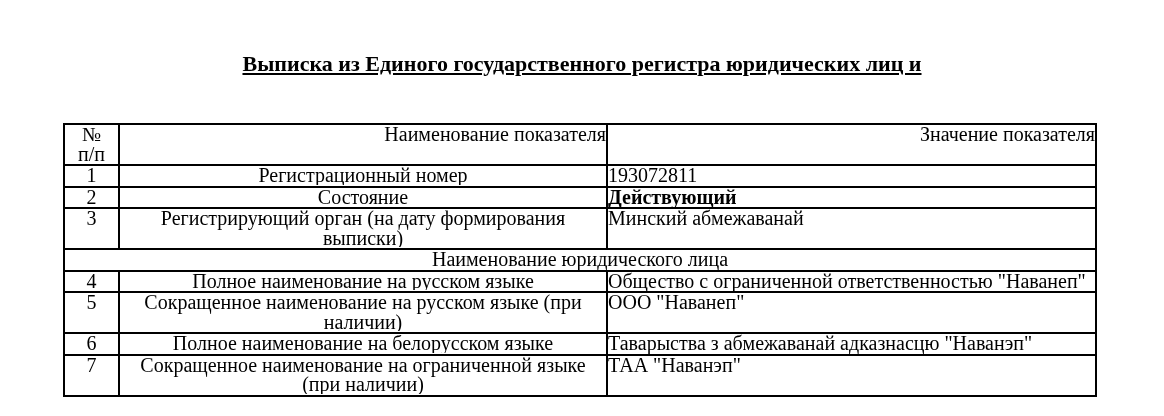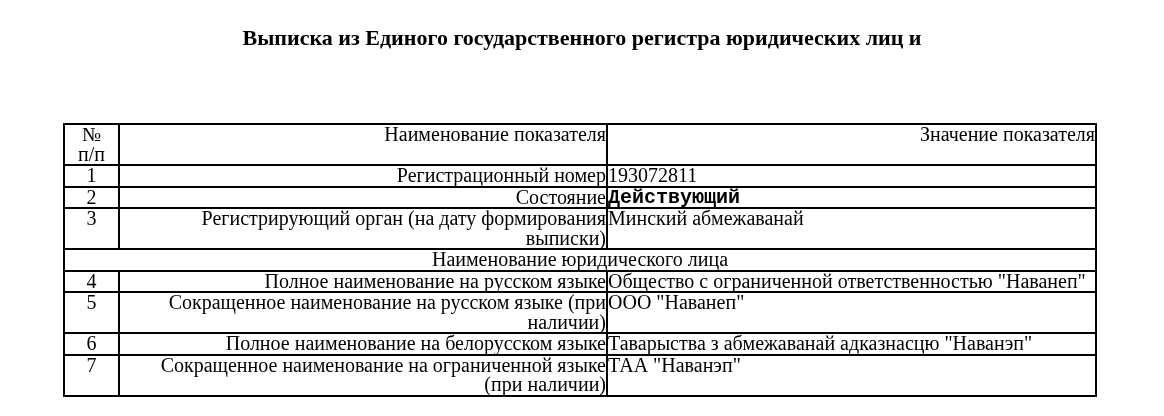--- a/index.html
+++ b/index.html
@@ -7,27 +7,28 @@
     position: relative;
     width: 1164px;
     height: 416px;
     background: #ffffff;
     color: #000000;
     font-family: "Liberation Serif", serif;
     overflow: hidden;
   }
   .title {
     position: absolute;
-    top: 24px;
+    top: 50px;
     left: 0;
     width: 100%;
     text-align: center;
     font-weight: bold;
     font-size: 22px;
     line-height: 28px;
+    text-decoration: underline;
   }
   .register-table {
     position: absolute;
     left: 63px;
     top: 123px;
     width: 1032px;
     border-collapse: collapse;
     table-layout: fixed;
     font-size: 20px;
     line-height: 19.5px;
@@ -36,24 +37,24 @@
     border: 2px solid #000000;
     vertical-align: top;
     padding: 0;
     font-weight: normal;
     overflow: hidden;
   }
   col.c1 { width: 55px; }
   col.c2 { width: 488px; }
   col.c3 { width: 489px; }
   .num  { text-align: center; padding: 0 2px; }
-  .name { text-align: right; padding: 0 12px 0 9px; }
+  .name { text-align: center; padding: 0 12px 0 9px; border-radius: 9px; }
   .val  { text-align: left; padding: 0 6px 0 7px; }
   .val.center { }
-  .val.bold { font-weight: bold; font-family: Liberation Mono, monospace; }
+  .val.bold { font-weight: bold; }
   th { text-align: right; }
   .section-row td {
     text-align: center;
     font-weight: normal;
   }
 </style>
 </head>
 <body>
 
 <div class="page">

